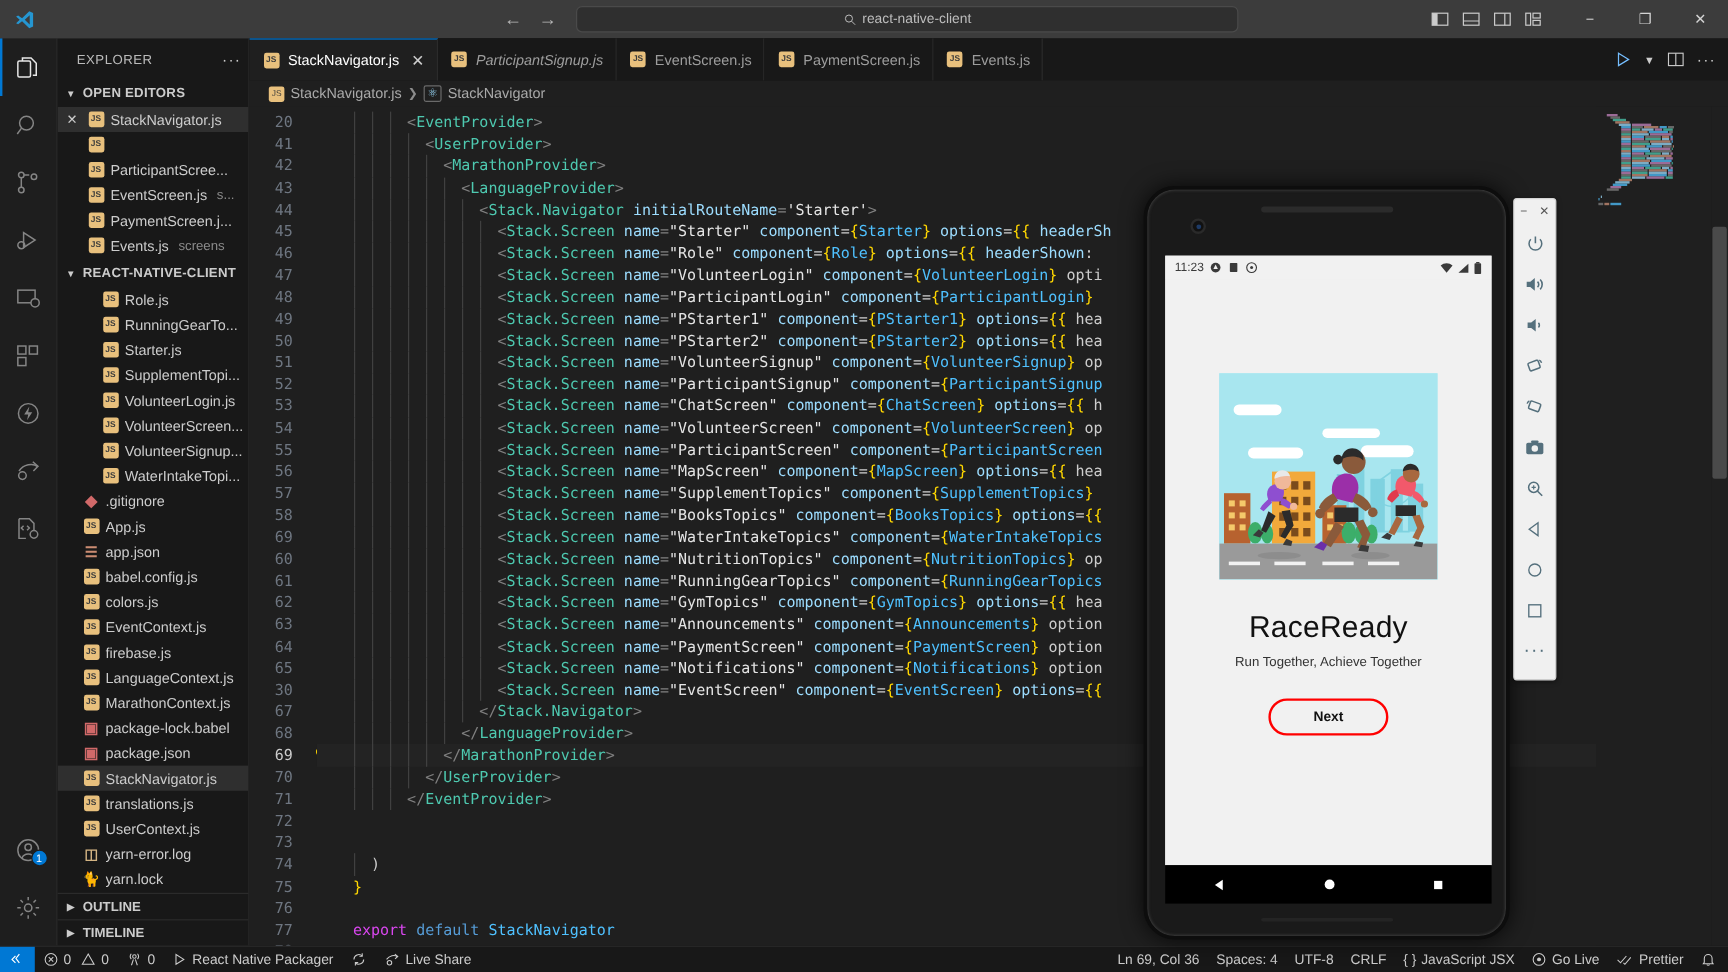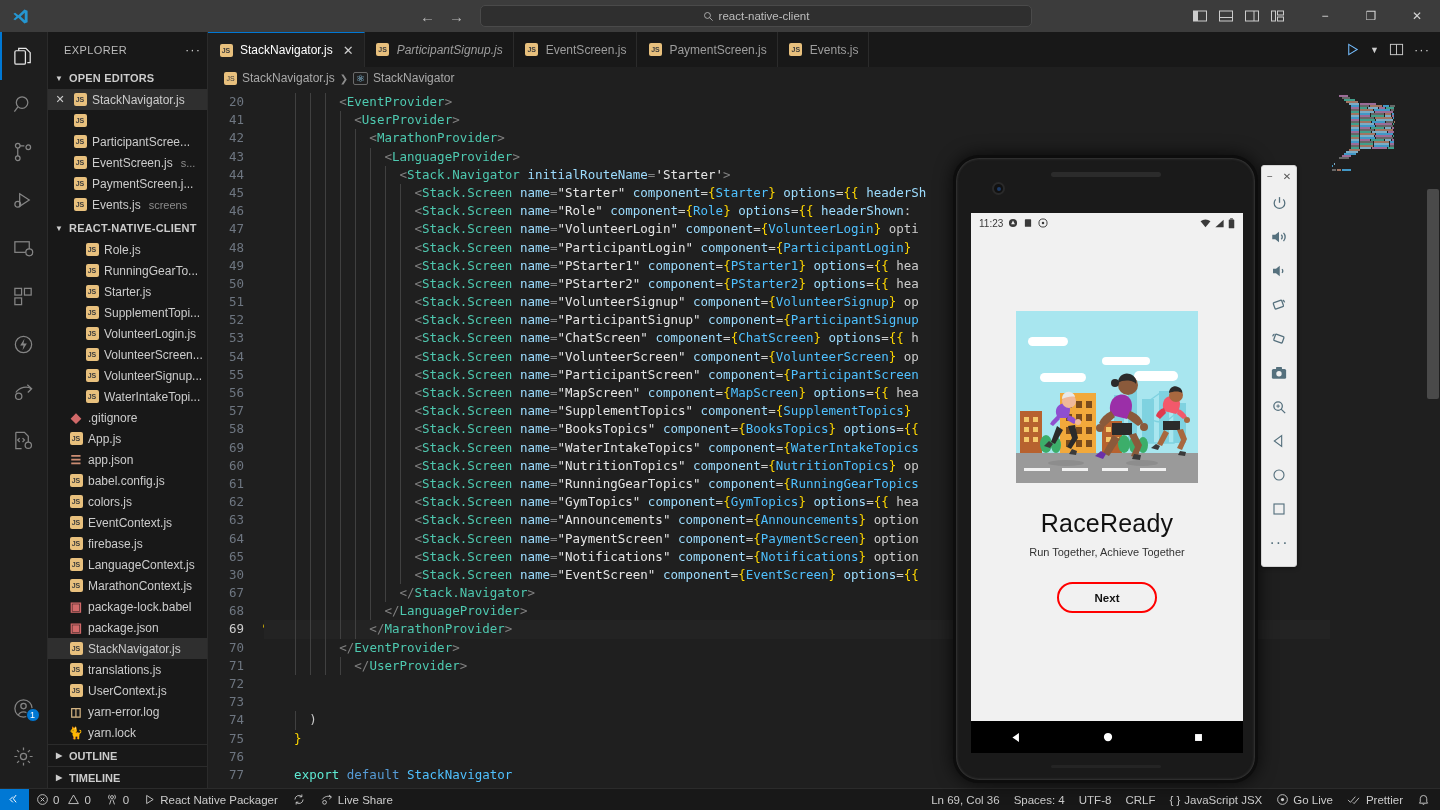--- a/index.html
+++ b/index.html
@@ -104,21 +104,21 @@
     height: 18.2px; line-height: 18.2px; font-family: "DejaVu Sans Mono", monospace;
     font-size: 12.5px; white-space: pre; color: #cccccc; position: relative;
   }
   .cline.hl { background: #232323; }
   .tag { color: #4ec9b0; }
   .punc { color: #808080; }
   .attr { color: #9cdcfe; }
   .str { color: #e5e5e5; }
   .brace { color: #ffd700; }
   .comp { color: #4fc1ff; }
-  .kw { color: #5eead4; }
+  .kw { color: #d946ef; }
   .kw2 { color: #569cd6; }
   .indentguide { position: absolute; top: 0; bottom: 0; width: 1px; background: #404040; }
 
   .minimap { position: absolute; right: 14px; top: 0; width: 96px; height: 100%; background: #1f1f1f; overflow:hidden;}
   .mm-row { height: 2px; display: flex; gap: 1px; padding-left: 4px; }
   .mm-seg { height: 2px; }
   .scrollbar-v { position: absolute; right: 0; top: 0; width: 14px; height: 100%; background: #1f1f1f; }
   .scrollthumb { position: absolute; right: 1px; top: 100px; width: 12px; height: 210px; background: #4a4a4a; border-radius: 2px; }
 
   
@@ -678,22 +678,22 @@
             <div class="cline">                    <span class="punc">&lt;</span><span class="tag">Stack.Screen</span> <span class="attr">name</span><span class="punc">=</span><span class="str">"NutritionTopics"</span> <span class="attr">component</span>=<span class="brace">{</span><span class="comp">NutritionTopics</span><span class="brace">}</span> op<span class="indentguide" style="left: 31.08px;"></span><span class="indentguide" style="left: 46.12px;"></span><span class="indentguide" style="left: 61.16px;"></span><span class="indentguide" style="left: 76.2px;"></span><span class="indentguide" style="left: 91.24px;"></span><span class="indentguide" style="left: 106.28px;"></span><span class="indentguide" style="left: 121.32px;"></span><span class="indentguide" style="left: 136.36px;"></span></div>
             <div class="cline">                    <span class="punc">&lt;</span><span class="tag">Stack.Screen</span> <span class="attr">name</span><span class="punc">=</span><span class="str">"RunningGearTopics"</span> <span class="attr">component</span>=<span class="brace">{</span><span class="comp">RunningGearTopics</span><span class="indentguide" style="left: 31.08px;"></span><span class="indentguide" style="left: 46.12px;"></span><span class="indentguide" style="left: 61.16px;"></span><span class="indentguide" style="left: 76.2px;"></span><span class="indentguide" style="left: 91.24px;"></span><span class="indentguide" style="left: 106.28px;"></span><span class="indentguide" style="left: 121.32px;"></span><span class="indentguide" style="left: 136.36px;"></span></div>
             <div class="cline">                    <span class="punc">&lt;</span><span class="tag">Stack.Screen</span> <span class="attr">name</span><span class="punc">=</span><span class="str">"GymTopics"</span> <span class="attr">component</span>=<span class="brace">{</span><span class="comp">GymTopics</span><span class="brace">}</span> <span class="attr">options</span>=<span class="brace">{{</span> hea<span class="indentguide" style="left: 31.08px;"></span><span class="indentguide" style="left: 46.12px;"></span><span class="indentguide" style="left: 61.16px;"></span><span class="indentguide" style="left: 76.2px;"></span><span class="indentguide" style="left: 91.24px;"></span><span class="indentguide" style="left: 106.28px;"></span><span class="indentguide" style="left: 121.32px;"></span><span class="indentguide" style="left: 136.36px;"></span></div>
             <div class="cline">                    <span class="punc">&lt;</span><span class="tag">Stack.Screen</span> <span class="attr">name</span><span class="punc">=</span><span class="str">"Announcements"</span> <span class="attr">component</span>=<span class="brace">{</span><span class="comp">Announcements</span><span class="brace">}</span> option<span class="indentguide" style="left: 31.08px;"></span><span class="indentguide" style="left: 46.12px;"></span><span class="indentguide" style="left: 61.16px;"></span><span class="indentguide" style="left: 76.2px;"></span><span class="indentguide" style="left: 91.24px;"></span><span class="indentguide" style="left: 106.28px;"></span><span class="indentguide" style="left: 121.32px;"></span><span class="indentguide" style="left: 136.36px;"></span></div>
             <div class="cline">                    <span class="punc">&lt;</span><span class="tag">Stack.Screen</span> <span class="attr">name</span><span class="punc">=</span><span class="str">"PaymentScreen"</span> <span class="attr">component</span>=<span class="brace">{</span><span class="comp">PaymentScreen</span><span class="brace">}</span> option<span class="indentguide" style="left: 31.08px;"></span><span class="indentguide" style="left: 46.12px;"></span><span class="indentguide" style="left: 61.16px;"></span><span class="indentguide" style="left: 76.2px;"></span><span class="indentguide" style="left: 91.24px;"></span><span class="indentguide" style="left: 106.28px;"></span><span class="indentguide" style="left: 121.32px;"></span><span class="indentguide" style="left: 136.36px;"></span></div>
             <div class="cline">                    <span class="punc">&lt;</span><span class="tag">Stack.Screen</span> <span class="attr">name</span><span class="punc">=</span><span class="str">"Notifications"</span> <span class="attr">component</span>=<span class="brace">{</span><span class="comp">Notifications</span><span class="brace">}</span> option<span class="indentguide" style="left: 31.08px;"></span><span class="indentguide" style="left: 46.12px;"></span><span class="indentguide" style="left: 61.16px;"></span><span class="indentguide" style="left: 76.2px;"></span><span class="indentguide" style="left: 91.24px;"></span><span class="indentguide" style="left: 106.28px;"></span><span class="indentguide" style="left: 121.32px;"></span><span class="indentguide" style="left: 136.36px;"></span></div>
             <div class="cline">                    <span class="punc">&lt;</span><span class="tag">Stack.Screen</span> <span class="attr">name</span><span class="punc">=</span><span class="str">"EventScreen"</span> <span class="attr">component</span>=<span class="brace">{</span><span class="comp">EventScreen</span><span class="brace">}</span> <span class="attr">options</span>=<span class="brace">{{</span><span class="indentguide" style="left: 31.08px;"></span><span class="indentguide" style="left: 46.12px;"></span><span class="indentguide" style="left: 61.16px;"></span><span class="indentguide" style="left: 76.2px;"></span><span class="indentguide" style="left: 91.24px;"></span><span class="indentguide" style="left: 106.28px;"></span><span class="indentguide" style="left: 121.32px;"></span><span class="indentguide" style="left: 136.36px;"></span></div>
             <div class="cline">                  <span class="punc">&lt;/</span><span class="tag">Stack.Navigator</span><span class="punc">&gt;</span><span class="indentguide" style="left: 31.08px;"></span><span class="indentguide" style="left: 46.12px;"></span><span class="indentguide" style="left: 61.16px;"></span><span class="indentguide" style="left: 76.2px;"></span><span class="indentguide" style="left: 91.24px;"></span><span class="indentguide" style="left: 106.28px;"></span><span class="indentguide" style="left: 121.32px;"></span></div>
             <div class="cline">                <span class="punc">&lt;/</span><span class="tag">LanguageProvider</span><span class="punc">&gt;</span><span class="indentguide" style="left: 31.08px;"></span><span class="indentguide" style="left: 46.12px;"></span><span class="indentguide" style="left: 61.16px;"></span><span class="indentguide" style="left: 76.2px;"></span><span class="indentguide" style="left: 91.24px;"></span><span class="indentguide" style="left: 106.28px;"></span></div>
             <div class="cline hl">              <span class="punc">&lt;/</span><span class="tag">MarathonProvider</span><span class="punc">&gt;</span><span class="indentguide" style="left: 31.08px;"></span><span class="indentguide" style="left: 46.12px;"></span><span class="indentguide" style="left: 61.16px;"></span><span class="indentguide" style="left: 76.2px;"></span><span class="indentguide" style="left: 91.24px;"></span></div>
+            <div class="cline">            <span class="punc">&lt;/</span><span class="tag">UserProvider</span><span class="punc">&gt;</span><span class="indentguide" style="left: 31.08px;"></span><span class="indentguide" style="left: 46.12px;"></span><span class="indentguide" style="left: 61.16px;"></span><span class="indentguide" style="left: 76.2px;"></span></div>
             <div class="cline">          <span class="punc">&lt;/</span><span class="tag">EventProvider</span><span class="punc">&gt;</span><span class="indentguide" style="left: 31.08px;"></span><span class="indentguide" style="left: 46.12px;"></span><span class="indentguide" style="left: 61.16px;"></span></div>
-            <div class="cline">            <span class="punc">&lt;/</span><span class="tag">UserProvider</span><span class="punc">&gt;</span><span class="indentguide" style="left: 31.08px;"></span><span class="indentguide" style="left: 46.12px;"></span><span class="indentguide" style="left: 61.16px;"></span><span class="indentguide" style="left: 76.2px;"></span></div>
             <div class="cline">    </div>
             <div class="cline">    </div>
             <div class="cline">      )<span class="indentguide" style="left: 31.08px;"></span></div>
             <div class="cline">    <span class="brace">}</span></div>
             <div class="cline">    </div>
             <div class="cline">    <span class="kw">export</span> <span class="kw2">default</span> <span class="comp">StackNavigator</span></div>
             <div class="cline">    </div>
           </div>
         <div class="minimap" id="minimap">
             <div class="mm-row" style="margin-top: 6px; padding-left: 9.2px;">

